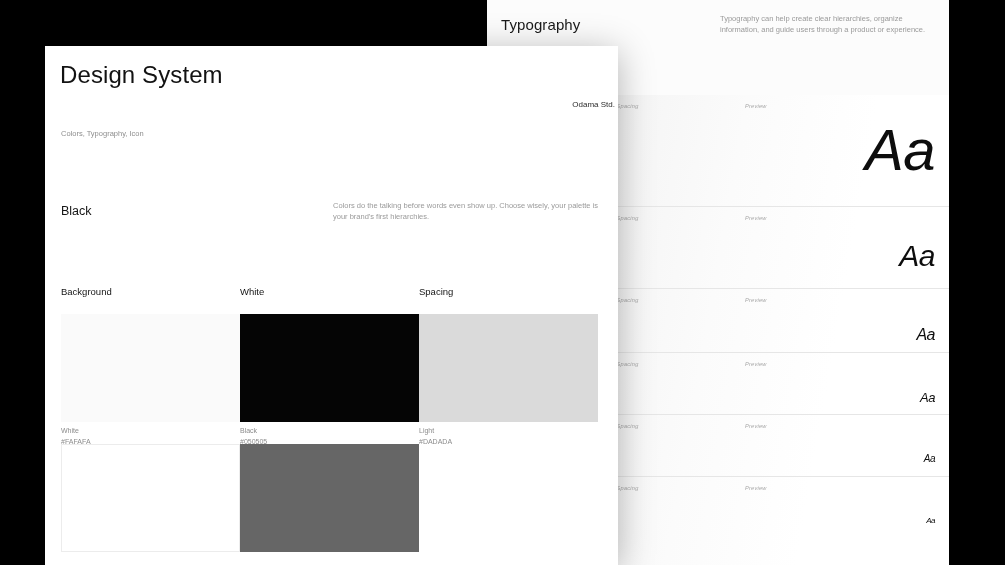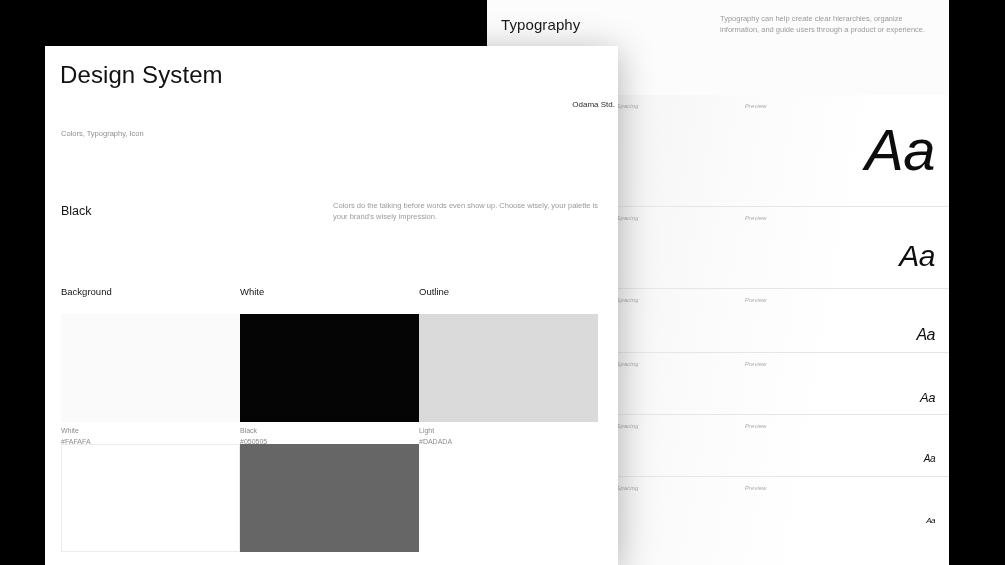--- a/index.html
+++ b/index.html
@@ -205,26 +205,26 @@
   </div>
 
   <div class="black-plate"></div>
 
   <div class="card">
     <div class="card-title">Design System</div>
     <div class="card-brand">Odama Std.</div>
     <div class="card-sub">Colors, Typography, Icon</div>
 
     <div class="sec-title">Black</div>
-    <div class="sec-desc">Colors do the talking before words even show up. Choose wisely, your palette is your brand's wisely impression.</div>
+    <div class="sec-desc">Colors do the talking before words even show up. Choose wisely, your palette is your brand's first hierarchies.</div>
 
     <div class="col-headers">
       <span class="ch0">Background</span>
       <span class="ch1">White</span>
-      <span class="ch2">Outline</span>
+      <span class="ch2">Spacing</span>
     </div>
 
     <div class="swatches" id="swatches">
         <div class="srow">
           <div class="sw sw0" style="background: rgb(250, 250, 250);"></div>
           <div class="sw-meta" style="left: 0px;">
             <span class="sw-name">White</span>
             <span class="sw-hex">#FAFAFA</span>
           </div>
           <div class="sw sw1" style="background: rgb(5, 5, 5);"></div>

